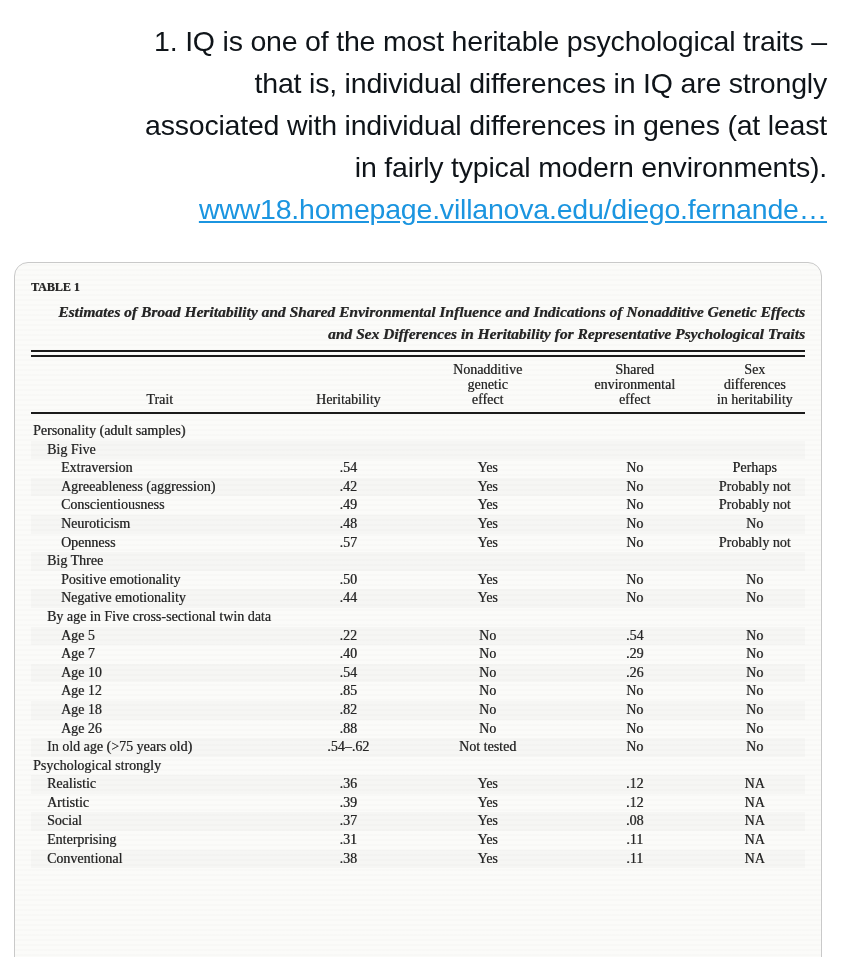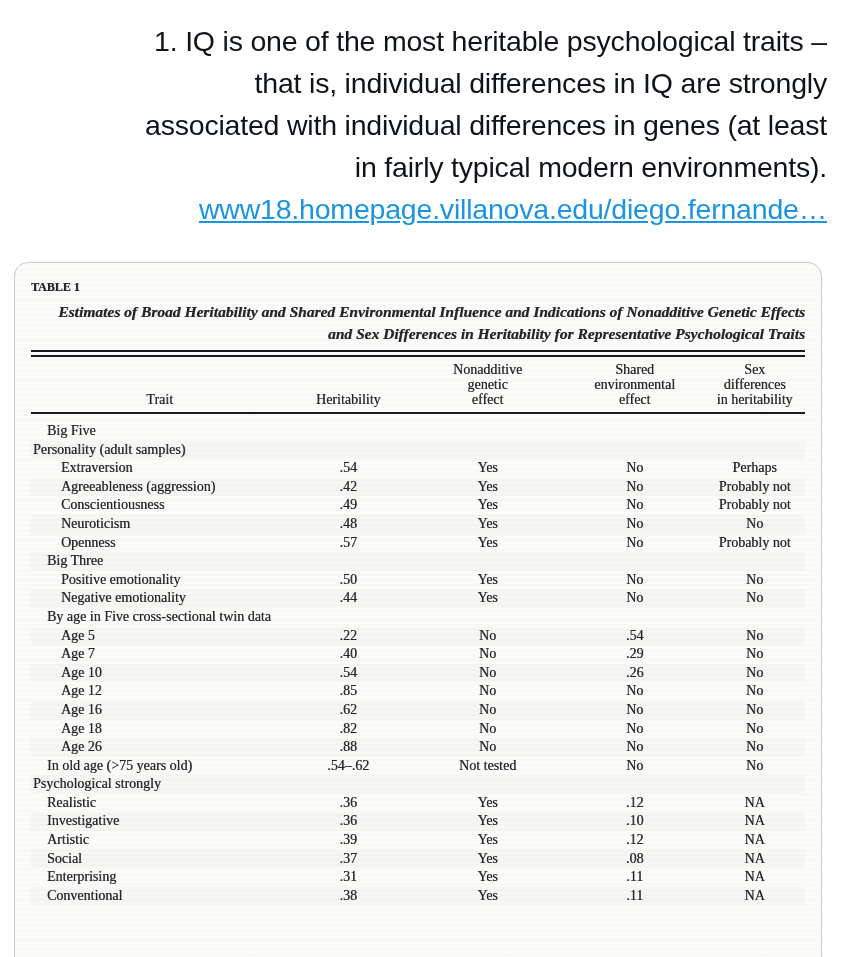--- a/index.html
+++ b/index.html
@@ -140,28 +140,28 @@
           <th>Shared
 environmental
 effect</th>
           <th>Sex
 differences
 in heritability</th>
         </tr>
       </thead>
       <tbody>
           <tr>
+            <td class="trait lvl0">Personality (adult samples)</td>
+            <td class="val"></td>
+            <td class="val"></td>
+            <td class="val"></td>
+            <td class="val"></td>
+          </tr>
+          <tr>
             <td class="trait lvl1">Big Five</td>
-            <td class="val"></td>
-            <td class="val"></td>
-            <td class="val"></td>
-            <td class="val"></td>
-          </tr>
-          <tr>
-            <td class="trait lvl0">Personality (adult samples)</td>
             <td class="val"></td>
             <td class="val"></td>
             <td class="val"></td>
             <td class="val"></td>
           </tr>
           <tr>
             <td class="trait lvl2">Extraversion</td>
             <td class="val">.54</td>
             <td class="val">Yes</td>
             <td class="val">No</td>
@@ -240,27 +240,20 @@
           <tr>
             <td class="trait lvl2">Age 10</td>
             <td class="val">.54</td>
             <td class="val">No</td>
             <td class="val">.26</td>
             <td class="val">No</td>
           </tr>
           <tr>
             <td class="trait lvl2">Age 12</td>
             <td class="val">.85</td>
-            <td class="val">No</td>
-            <td class="val">No</td>
-            <td class="val">No</td>
-          </tr>
-          <tr>
-            <td class="trait lvl2">Age 16</td>
-            <td class="val">.62</td>
             <td class="val">No</td>
             <td class="val">No</td>
             <td class="val">No</td>
           </tr>
           <tr>
             <td class="trait lvl2">Age 18</td>
             <td class="val">.82</td>
             <td class="val">No</td>
             <td class="val">No</td>
             <td class="val">No</td>
@@ -284,27 +277,20 @@
             <td class="val"></td>
             <td class="val"></td>
             <td class="val"></td>
             <td class="val"></td>
           </tr>
           <tr>
             <td class="trait lvl1">Realistic</td>
             <td class="val">.36</td>
             <td class="val">Yes</td>
             <td class="val">.12</td>
-            <td class="val">NA</td>
-          </tr>
-          <tr>
-            <td class="trait lvl1">Investigative</td>
-            <td class="val">.36</td>
-            <td class="val">Yes</td>
-            <td class="val">.10</td>
             <td class="val">NA</td>
           </tr>
           <tr>
             <td class="trait lvl1">Artistic</td>
             <td class="val">.39</td>
             <td class="val">Yes</td>
             <td class="val">.12</td>
             <td class="val">NA</td>
           </tr>
           <tr>

